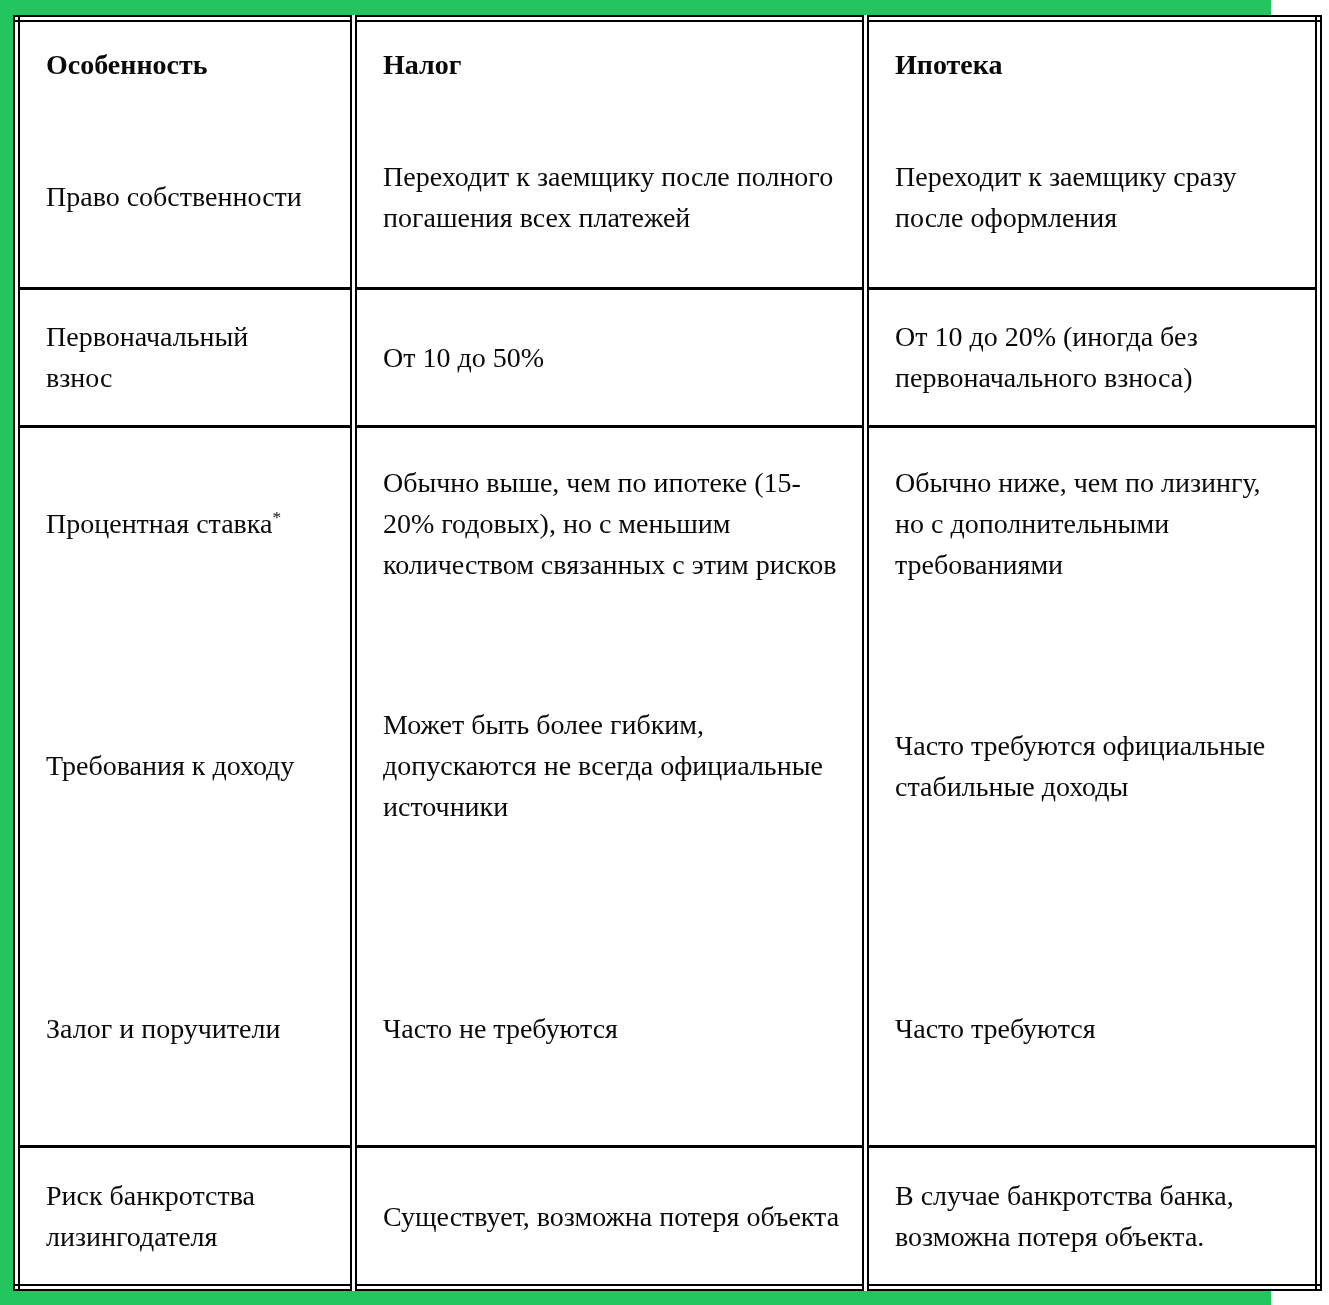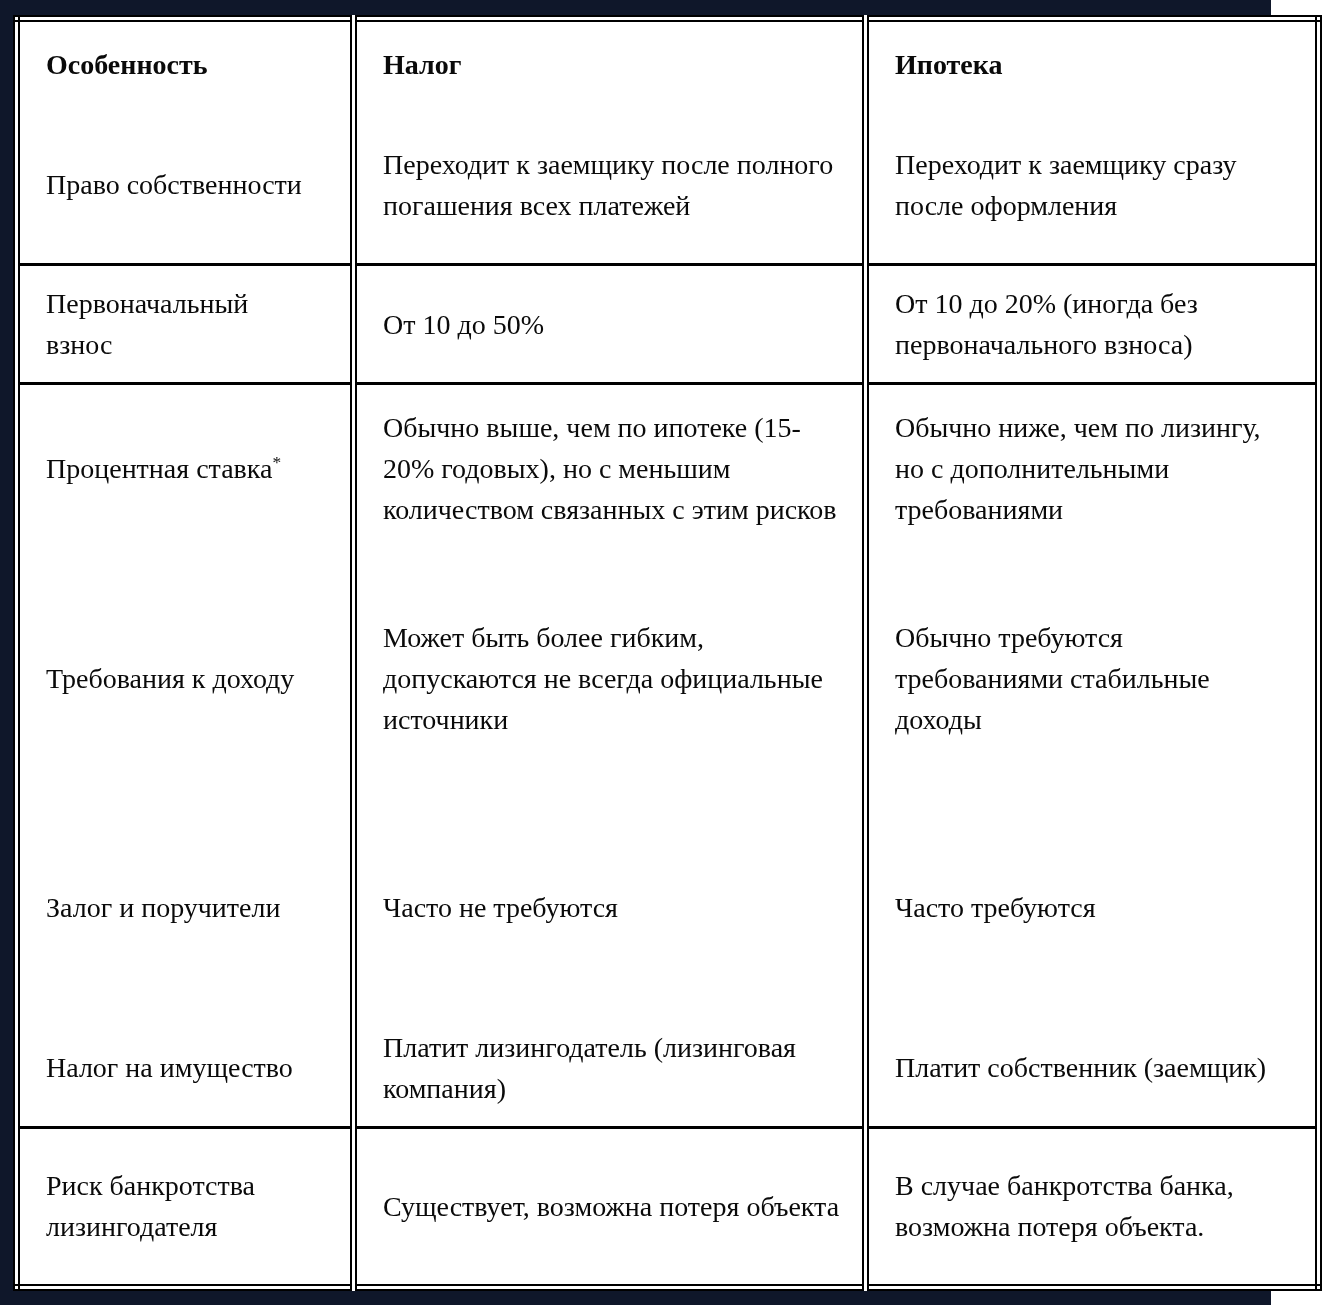--- a/index.html
+++ b/index.html
@@ -5,21 +5,21 @@
   html, body {
     margin: 0;
     padding: 0;
     background: #ffffff;
   }
   .page {
     box-sizing: border-box;
     width: 1271px;
     height: 1305px;
     padding: 15px 13px 14px 13px;
-    background: #0f172a;
+    background: #22c55e;
   }
   table.cmp {
     border-collapse: collapse;
     table-layout: fixed;
     width: 1302px;
     height: 1276px;
     border: 7px double #000000;
     font-family: "Liberation Serif", "DejaVu Serif", serif;
     color: #0a0a0a;
     background: #ffffff;
@@ -89,31 +89,26 @@
           <td class="c3">От 10 до 20% (иногда без первоначального взноса)</td>
         </tr>
         <tr class="block-start">
           <td class="c1"><span>Процентная ставка</span><sup class="fnote">*</sup></td>
           <td class="c2">Обычно выше, чем по ипотеке (15-20% годовых), но с меньшим количеством связанных с этим рисков</td>
           <td class="c3">Обычно ниже, чем по лизингу, но с дополнительными требованиями</td>
         </tr>
         <tr>
           <td class="c1"><span>Требования к доходу</span></td>
           <td class="c2">Может быть более гибким, допускаются не всегда официальные источники</td>
-          <td class="c3">Обычно требуются требованиями стабильные доходы</td>
+          <td class="c3">Часто требуются официальные стабильные доходы</td>
         </tr>
         <tr>
           <td class="c1"><span>Залог и поручители</span></td>
           <td class="c2">Часто не требуются</td>
           <td class="c3">Часто требуются</td>
-        </tr>
-        <tr>
-          <td class="c1"><span>Налог на имущество</span></td>
-          <td class="c2">Платит лизингодатель (лизинговая компания)</td>
-          <td class="c3">Платит собственник (заемщик)</td>
         </tr>
         <tr class="block-start">
           <td class="c1"><span>Риск банкротства лизингодателя</span></td>
           <td class="c2">Существует, возможна потеря объекта</td>
           <td class="c3">В случае банкротства банка, возможна потеря объекта.</td>
         </tr>
       </tbody>
   </table>
 </div>
 

